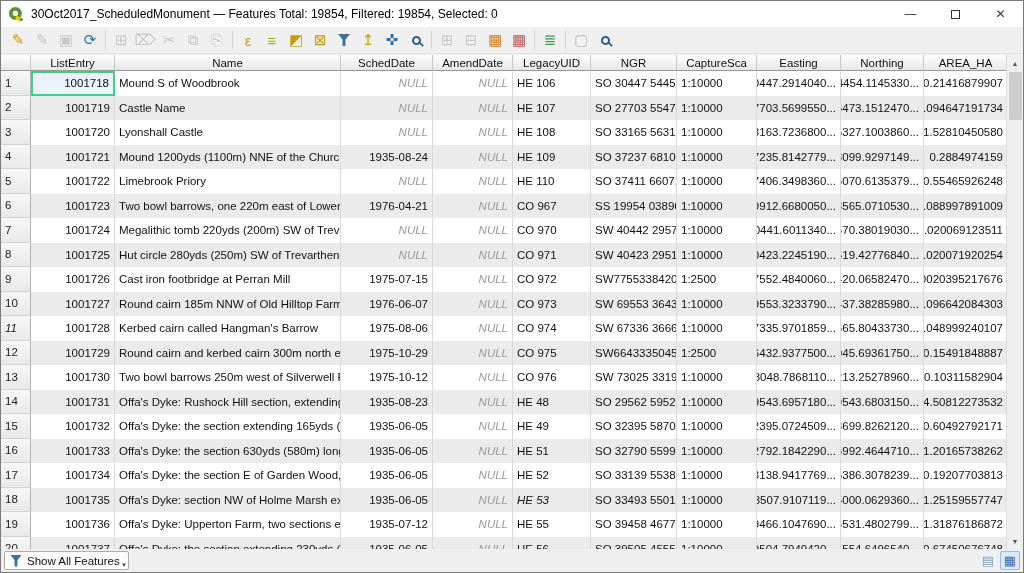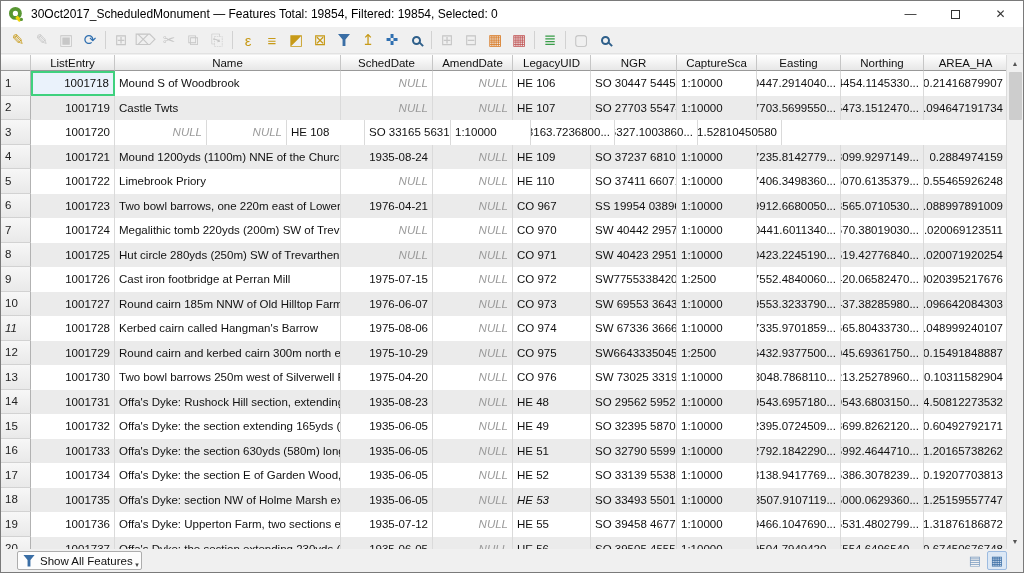--- a/index.html
+++ b/index.html
@@ -62,21 +62,21 @@
   .vscroll { width:17px; background:#f0f0f0; border-left:1px solid #dcdcdc;
     display:flex; flex-direction:column; align-items:center; }
   .varrow { height:16px; width:17px; display:flex; align-items:center; justify-content:center;
     font-size:7px; color:#555; }
   .vtrack { flex:1; width:17px; position:relative; }
   .vthumb { position:absolute; top:1px; left:2px; width:13px; height:48px;
     background:#cdcdcd; border-radius:1px; }
 
   
   .statusbar { position:absolute; left:0; right:0; bottom:0; height:23px; background:#f0f0f0;
-    display:flex; align-items:center; padding:0 16px; }
+    display:flex; align-items:center; padding:0 3px; }
   .filter-btn { height:19px; display:flex; align-items:center; gap:5px; padding:0 8px 0 5px;
     background:#fdfdfd; border:1px solid #adadad; border-radius:2px; font-size:11.5px;
     color:#111; position:relative; }
   .filter-btn .dd { position:absolute; right:2px; bottom:0px; font-size:7px; color:#444; }
   .view-toggles { margin-left:auto; display:flex; gap:2px; }
   .vt { width:20px; height:19px; display:flex; align-items:center; justify-content:center;
     font-size:13px; color:#7c9cc0; border:1px solid transparent; border-radius:2px; }
   .vt.active { background:#dce8f5; border-color:#9cbbe0; color:#3b6ea5; }
 </style>
 </head>
@@ -164,33 +164,34 @@
             <div class="tcell" style="width: 78px;">HE 106</div>
             <div class="tcell" style="width: 86px;">SO 30447 54456</div>
             <div class="tcell" style="width: 80px;">1:10000</div>
             <div class="tcell right" style="width: 84px;">330447.2914040...</div>
             <div class="tcell right" style="width: 83px;">254454.1145330...</div>
             <div class="tcell right" style="width: 84px;">0.21416879907</div>
           </div>
           <div class="trow odd">
             <div class="tcell rownum" style="width: 30px;">2</div>
             <div class="tcell right" style="width: 84px;">1001719</div>
-            <div class="tcell" style="width: 226px;">Castle Twts</div>
+            <div class="tcell" style="width: 226px;">Castle Name</div>
             <div class="tcell right null" style="width: 92px;">NULL</div>
             <div class="tcell right null" style="width: 80px;">NULL</div>
             <div class="tcell" style="width: 78px;">HE 107</div>
             <div class="tcell" style="width: 86px;">SO 27703 55474</div>
             <div class="tcell" style="width: 80px;">1:10000</div>
             <div class="tcell right" style="width: 84px;">327703.5699550...</div>
             <div class="tcell right" style="width: 83px;">255473.1512470...</div>
             <div class="tcell right" style="width: 84px;">0.094647191734</div>
           </div>
           <div class="trow even">
             <div class="tcell rownum" style="width: 30px;">3</div>
             <div class="tcell right" style="width: 84px;">1001720</div>
+            <div class="tcell" style="width: 226px;">Lyonshall Castle</div>
             <div class="tcell right null" style="width: 92px;">NULL</div>
             <div class="tcell right null" style="width: 80px;">NULL</div>
             <div class="tcell" style="width: 78px;">HE 108</div>
             <div class="tcell" style="width: 86px;">SO 33165 56319</div>
             <div class="tcell" style="width: 80px;">1:10000</div>
             <div class="tcell right" style="width: 84px;">333163.7236800...</div>
             <div class="tcell right" style="width: 83px;">256327.1003860...</div>
             <div class="tcell right" style="width: 84px;">1.52810450580</div>
           </div>
           <div class="trow odd">
@@ -307,21 +308,21 @@
             <div class="tcell" style="width: 86px;">SW6643335045</div>
             <div class="tcell" style="width: 80px;">1:2500</div>
             <div class="tcell right" style="width: 84px;">166432.9377500...</div>
             <div class="tcell right" style="width: 83px;">35045.69361750...</div>
             <div class="tcell right" style="width: 84px;">0.15491848887</div>
           </div>
           <div class="trow even">
             <div class="tcell rownum" style="width: 30px;">13</div>
             <div class="tcell right" style="width: 84px;">1001730</div>
             <div class="tcell" style="width: 226px;">Two bowl barrows 250m west of Silverwell Farm</div>
-            <div class="tcell right" style="width: 92px;">1975-04-20</div>
+            <div class="tcell right" style="width: 92px;">1975-10-12</div>
             <div class="tcell right null" style="width: 80px;">NULL</div>
             <div class="tcell" style="width: 78px;">CO 976</div>
             <div class="tcell" style="width: 86px;">SW 73025 33193</div>
             <div class="tcell" style="width: 80px;">1:10000</div>
             <div class="tcell right" style="width: 84px;">173048.7868110...</div>
             <div class="tcell right" style="width: 83px;">33213.25278960...</div>
             <div class="tcell right" style="width: 84px;">0.10311582904</div>
           </div>
           <div class="trow odd">
             <div class="tcell rownum" style="width: 30px;">14</div>

